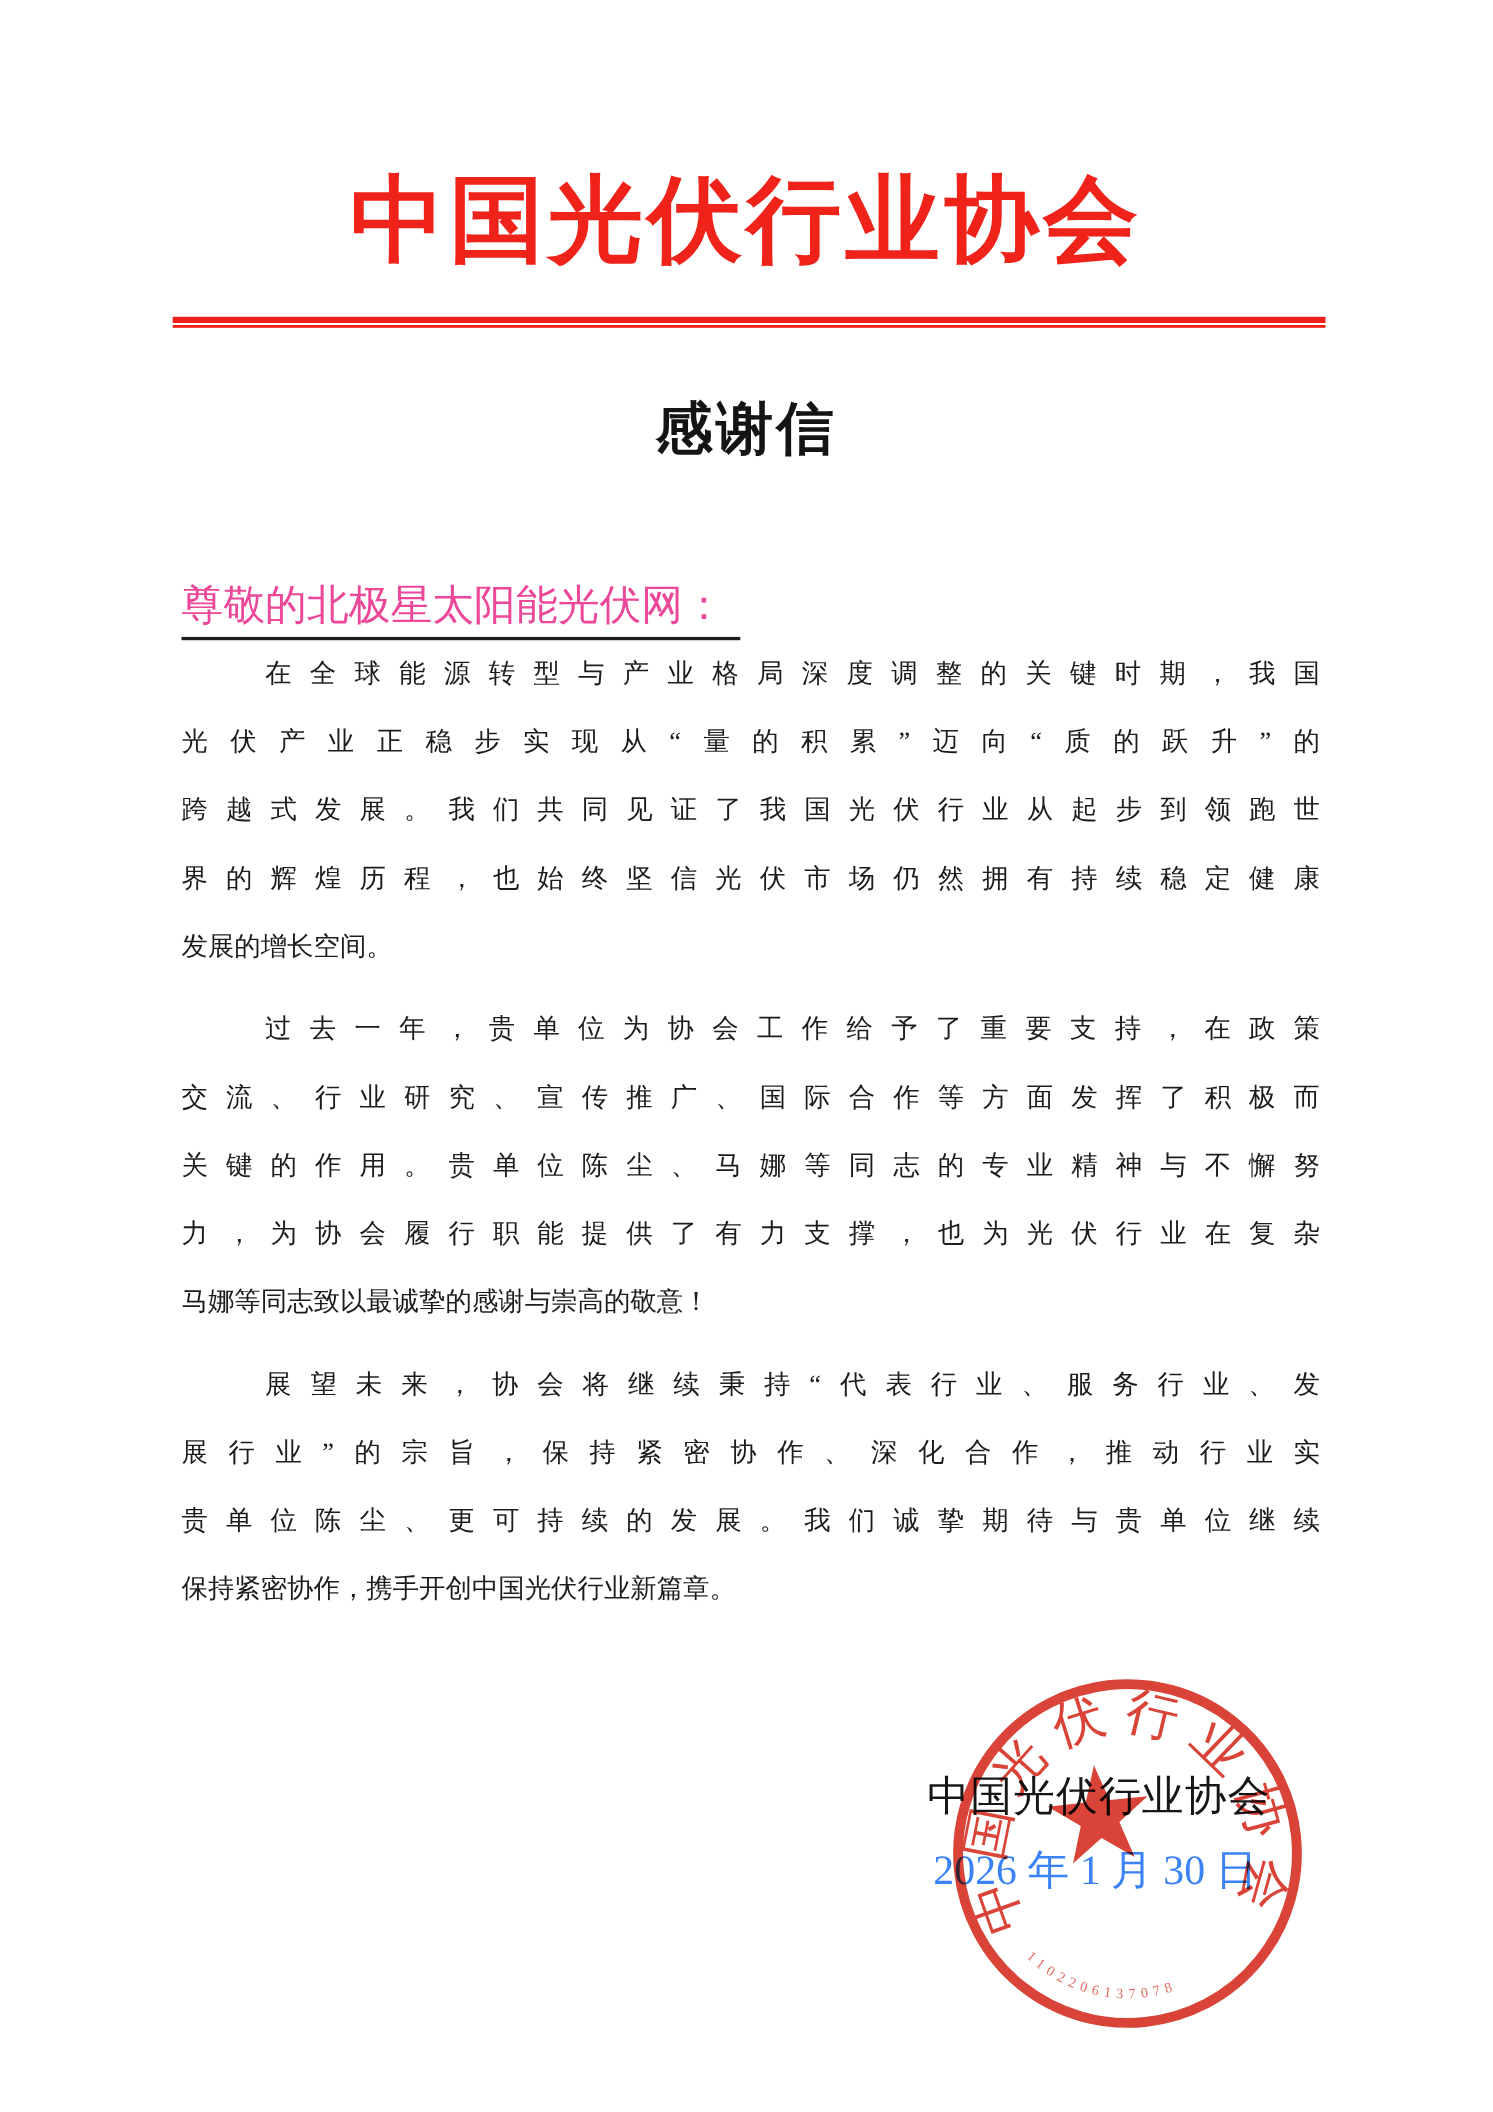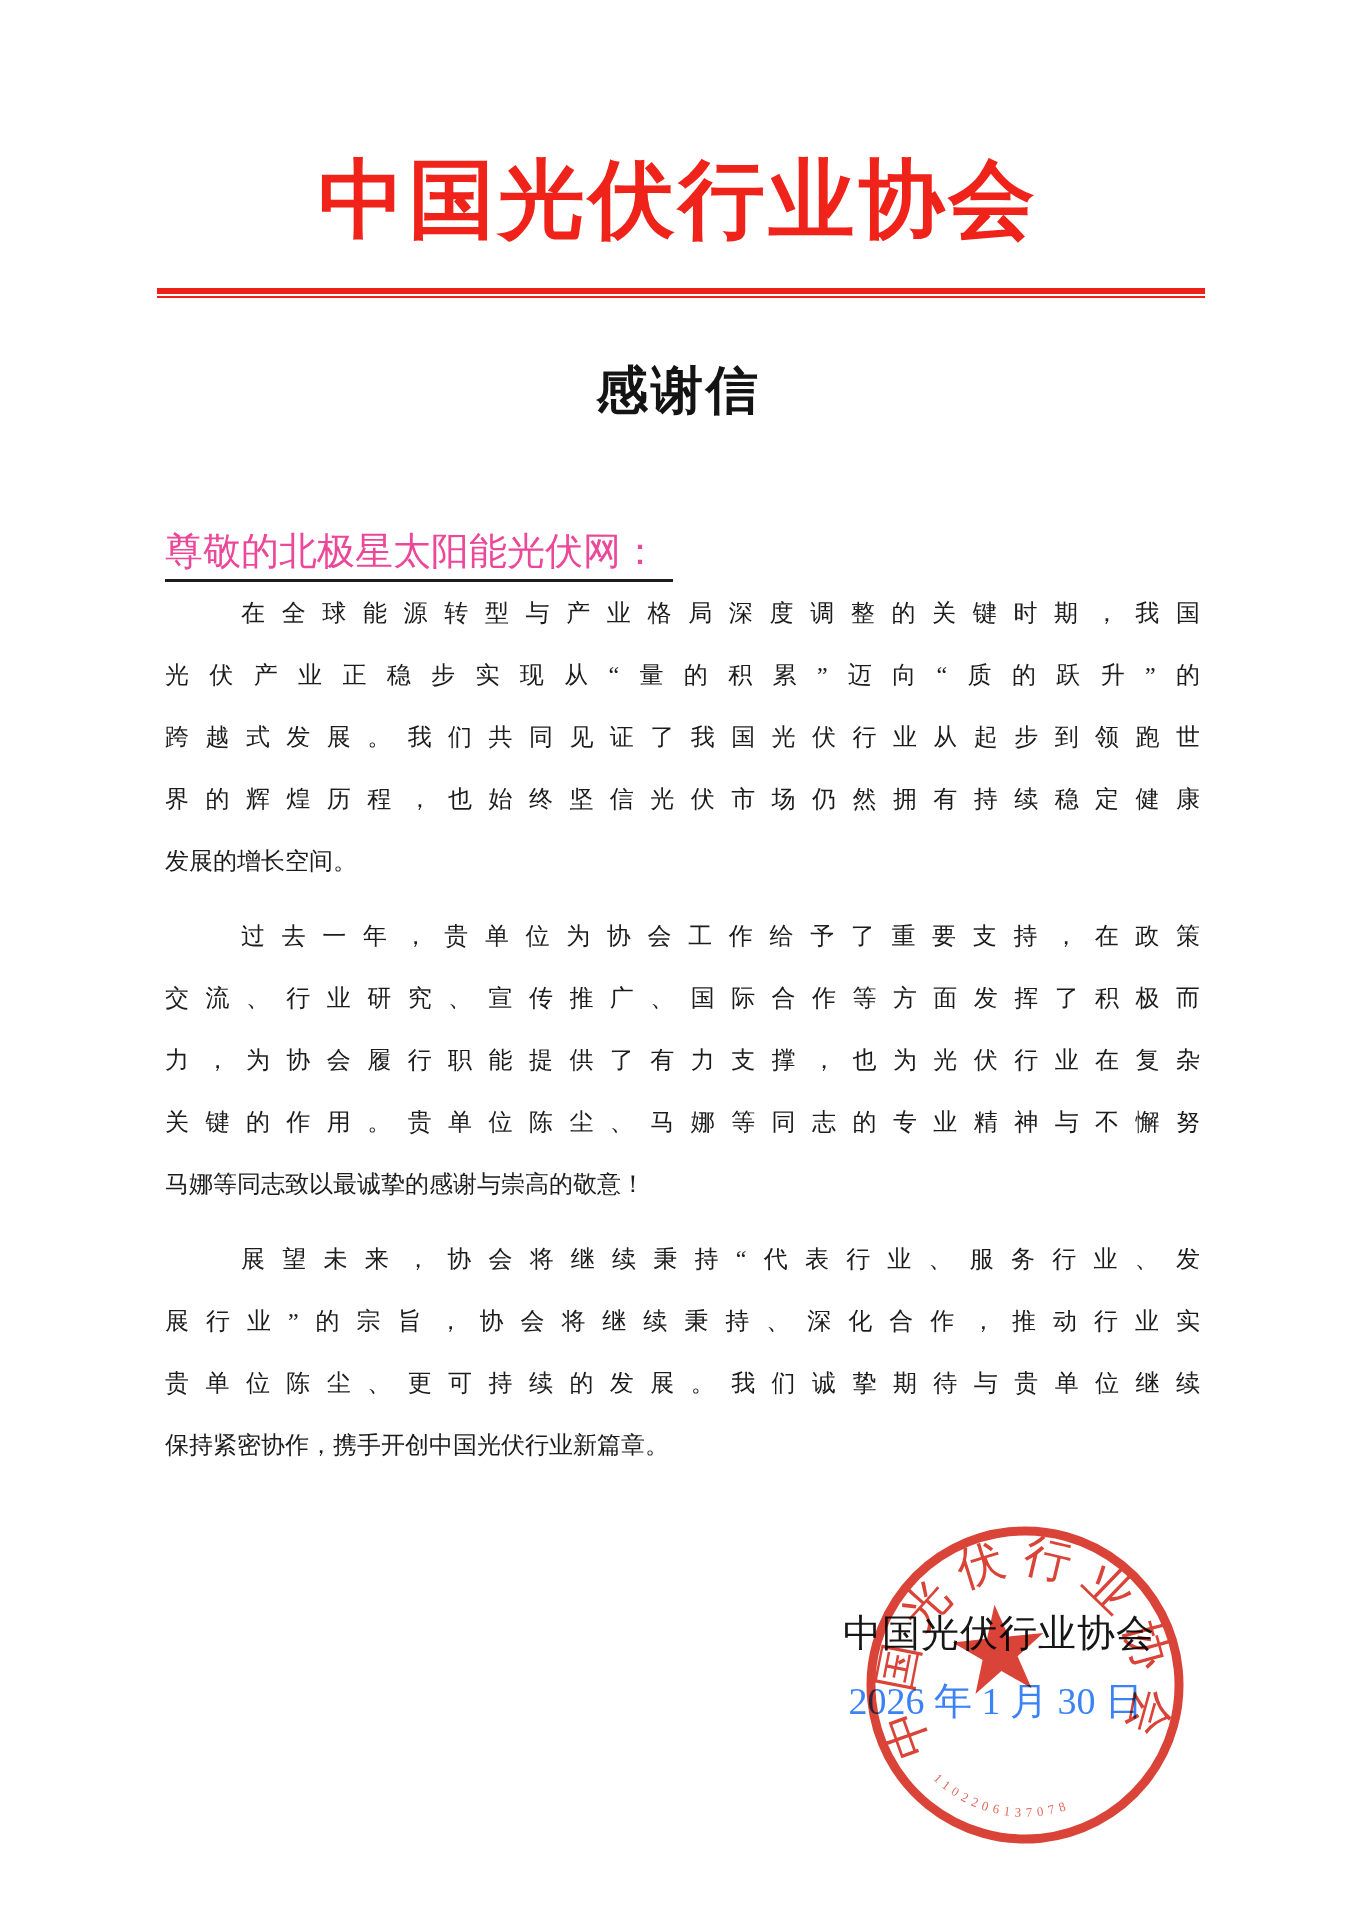--- a/index.html
+++ b/index.html
@@ -73,27 +73,27 @@
   <div class="para">
     <div class="ln first">在全球能源转型与产业格局深度调整的关键时期，我国</div>
     <div class="ln">光伏产业正稳步实现从“量的积累”迈向“质的跃升”的</div>
     <div class="ln">跨越式发展。我们共同见证了我国光伏行业从起步到领跑世</div>
     <div class="ln">界的辉煌历程，也始终坚信光伏市场仍然拥有持续稳定健康</div>
     <div class="ln last">发展的增长空间。</div>
   </div>
   <div class="para">
     <div class="ln first">过去一年，贵单位为协会工作给予了重要支持，在政策</div>
     <div class="ln">交流、行业研究、宣传推广、国际合作等方面发挥了积极而</div>
+    <div class="ln">关键的作用。贵单位陈尘、马娜等同志的专业精神与不懈努</div>
     <div class="ln">力，为协会履行职能提供了有力支撑，也为光伏行业在复杂</div>
-    <div class="ln">关键的作用。贵单位陈尘、马娜等同志的专业精神与不懈努</div>
     <div class="ln last">马娜等同志致以最诚挚的感谢与崇高的敬意！</div>
   </div>
   <div class="para">
     <div class="ln first">展望未来，协会将继续秉持“代表行业、服务行业、发</div>
-    <div class="ln">展行业”的宗旨，协会将继续秉持、深化合作，推动行业实</div>
+    <div class="ln">展行业”的宗旨，保持紧密协作、深化合作，推动行业实</div>
     <div class="ln">贵单位陈尘、更可持续的发展。我们诚挚期待与贵单位继续</div>
     <div class="ln last">保持紧密协作，携手开创中国光伏行业新篇章。</div>
   </div>
 </div>
 
 <div class="sig-org">中国光伏行业协会</div>
 <div class="sig-date">2026 年 1 月 30 日</div>
 
 <svg class="stamp" viewBox="0 0 340 340">
   <defs>

